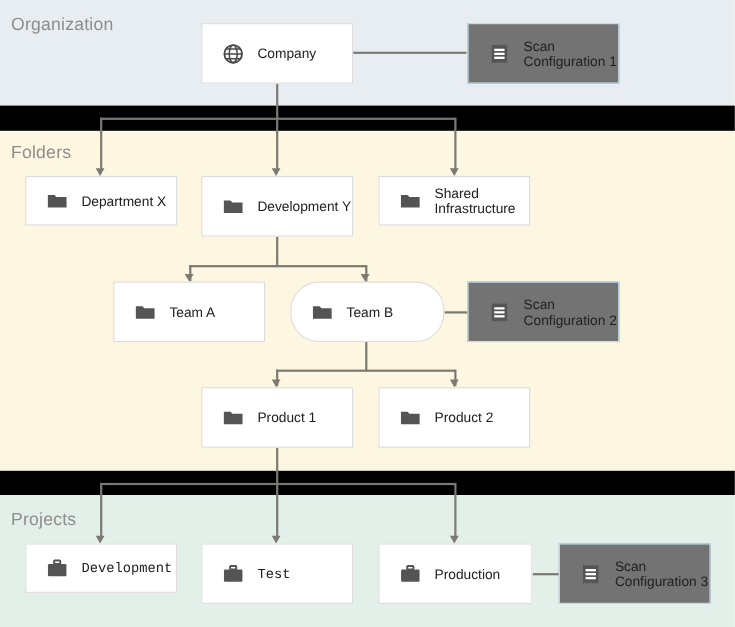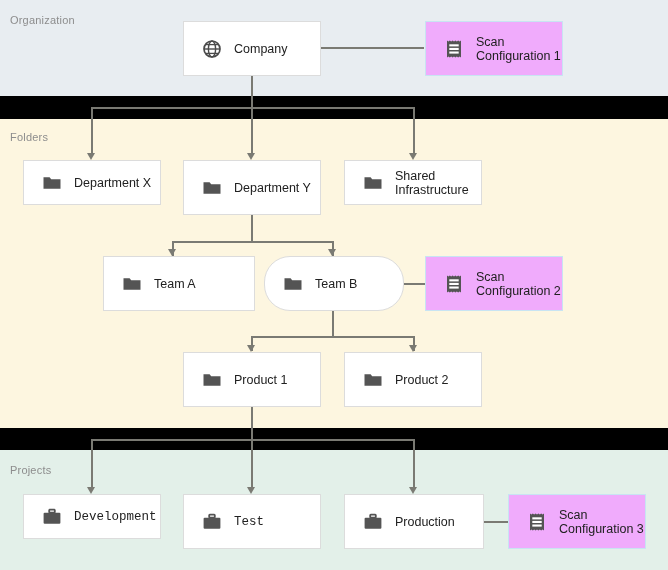--- a/index.html
+++ b/index.html
@@ -15,39 +15,39 @@
   .band{position:absolute;left:0;width:668px;}
   #band-org{top:0;height:96px;background:#e8edf1;}
   #band-folders{top:119px;height:309px;background:#fdf6e0;}
   #band-projects{top:450px;height:120px;background:#e3f0e9;}
   .black-bar{position:absolute;left:0;width:668px;background:#000000;}
   #bar-1{top:96px;height:23px;}
   #bar-2{top:428px;height:22px;}
 
   .band-label{
     position:absolute;
-    font-size:11px;
+    font-size:16px;
     color:#8d8d8d;
     letter-spacing:.2px;
     white-space:nowrap;
   }
 
   
   .node{
     position:absolute;
     box-sizing:border-box;
     background:#ffffff;
     border:1px solid #dcdcdc;
     display:flex;
     align-items:center;
     padding-left:18px;
     z-index:5;
   }
   .node.scan{
-    background:#f0abfc;
+    background:#737373;
     border:1px solid #c8e4f2;
   }
   .node .ic{
     flex:0 0 auto;
     width:20px;height:20px;
     margin-right:12px;
     display:block;
   }
   .node .lbl{
     font-size:12.5px;
@@ -158,34 +158,34 @@
     </span>
     <span class="lbl">Department X</span>
   </div>
 
   <div class="node" style="left:183px;top:160px;width:138px;height:55px;">
     <span class="ic">
       <svg viewBox="0 0 20 20" width="20" height="20" aria-hidden="true">
         <path d="M1.5 4.3 h6.1 l1.6 1.9 h9.3 v9.5 h-17 Z" fill="#545454"></path>
       </svg>
     </span>
-    <span class="lbl">Department Y</span>
+    <span class="lbl">Development Y</span>
   </div>
 
   <div class="node" style="left:344px;top:160px;width:138px;height:45px;">
     <span class="ic">
       <svg viewBox="0 0 20 20" width="20" height="20" aria-hidden="true">
         <path d="M1.5 4.3 h6.1 l1.6 1.9 h9.3 v9.5 h-17 Z" fill="#545454"></path>
       </svg>
     </span>
     <span class="lbl">Shared
 Infrastructure</span>
   </div>
 
-  <div class="node" style="left:103px;top:256px;width:152px;height:55px;">
+  <div class="node" style="left:103px;top:256px;width:138px;height:55px;">
     <span class="ic">
       <svg viewBox="0 0 20 20" width="20" height="20" aria-hidden="true">
         <path d="M1.5 4.3 h6.1 l1.6 1.9 h9.3 v9.5 h-17 Z" fill="#545454"></path>
       </svg>
     </span>
     <span class="lbl">Team A</span>
   </div>
 
   <div class="node" style="left:264px;top:256px;width:140px;height:55px;border-radius:26px;">
     <span class="ic">

